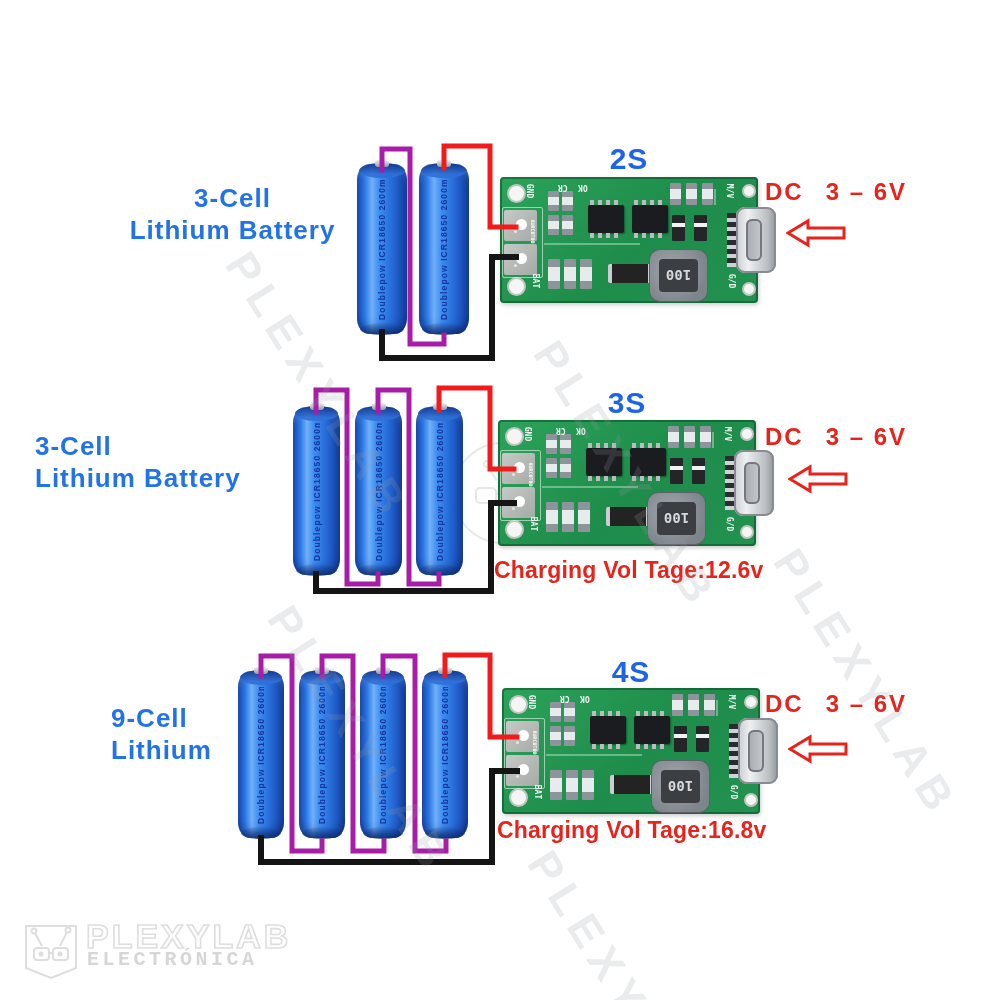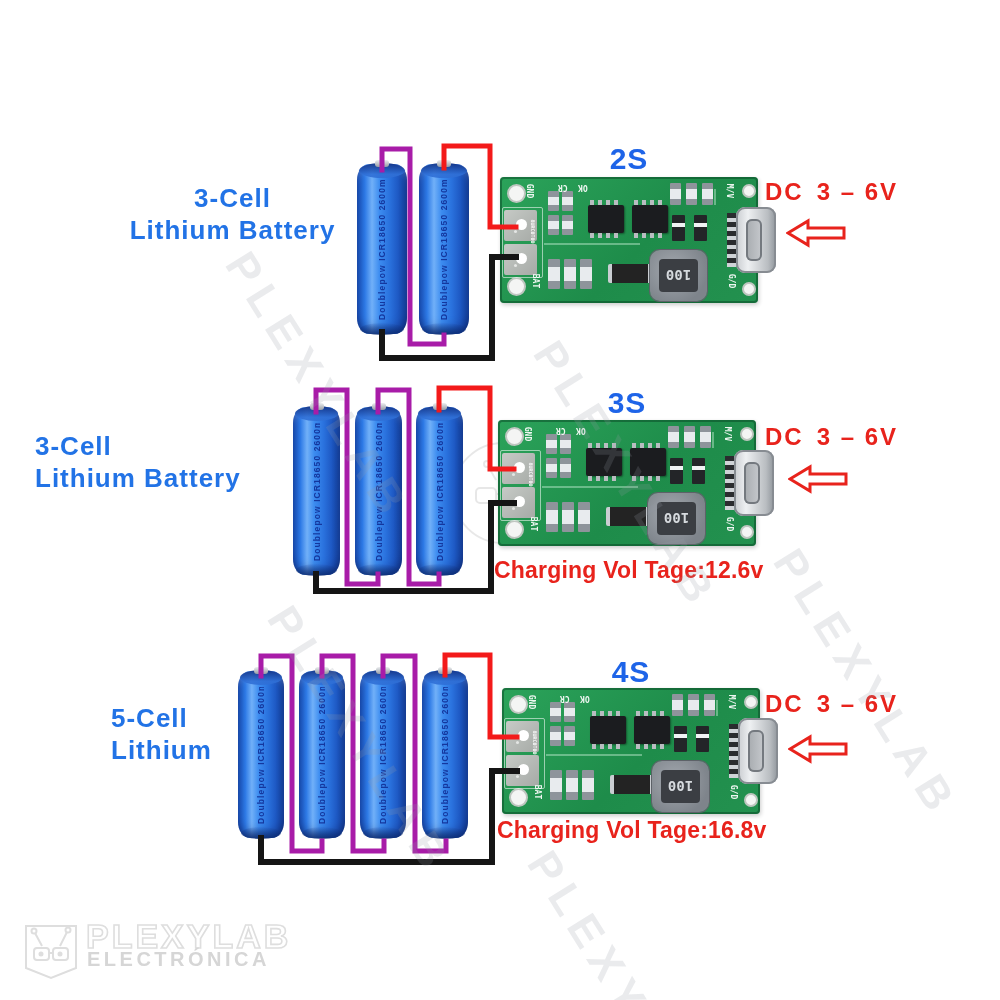--- a/index.html
+++ b/index.html
@@ -13,21 +13,21 @@
       pointer-events:none;white-space:nowrap;}
   .wm-circle{position:absolute;z-index:1;pointer-events:none;}
 
   
   .cl{position:absolute;z-index:6;color:#2273e6;font-weight:700;font-size:26px;
       line-height:32px;letter-spacing:1px;}
   .cl span{display:block;}
   .slab{position:absolute;z-index:6;color:#1e64e8;font-weight:700;font-size:30px;
         text-align:center;letter-spacing:1px;}
   .dc{position:absolute;z-index:6;color:#e8231c;font-weight:600;font-size:24px;
-      display:flex;gap:13px;letter-spacing:2px;}
+      display:flex;gap:22px;letter-spacing:2px;}
   .charge{position:absolute;z-index:6;color:#e8231c;font-weight:700;font-size:23px;
           letter-spacing:.2px;white-space:nowrap;}
   .arr{position:absolute;z-index:6;}
 
   
   .batt{position:absolute;z-index:2;border-radius:12px/16px;
     background:linear-gradient(90deg,#1549b0 0%,#2e7ae6 16%,#71b0f8 30%,#3c8cf0 45%,
                #2a72de 65%,#1e59c4 82%,#123c96 100%);
     box-shadow:inset 0 10px 10px -6px rgba(255,255,255,.25),
                inset 0 -10px 12px -6px rgba(3,10,60,.5);}
@@ -91,21 +91,21 @@
   .wires{position:absolute;left:0;top:0;z-index:4;pointer-events:none;}
   .wires polyline{fill:none;stroke-linejoin:miter;stroke-linecap:square;}
   .w-blk{stroke:#151515;stroke-width:6;}
   .w-pur{stroke:#a81ca8;stroke-width:5;}
   .w-red{stroke:#f31a1a;stroke-width:5;}
 
   
   .brand{position:absolute;left:86px;top:917px;z-index:6;font-size:34px;font-weight:700;
     letter-spacing:3px;color:transparent;-webkit-text-stroke:1.6px #dedede;}
   .brand-sub{position:absolute;left:87px;top:948px;z-index:6;font-size:20px;font-weight:700;
-    letter-spacing:3.5px;color:#d6d6d6;}
+    letter-spacing:3.5px;color:#d6d6d6;font-family:Liberation Mono, monospace;}
   .shield{position:absolute;left:22px;top:920px;z-index:6;}
 </style>
 </head>
 <body>
 
 <div class="stage" data-name="product-diagram">
 
   <div class="wm" style="left:258px;top:243px" data-name="watermark-text">PLEXYLAB</div>
   <div class="wm" style="left:566px;top:332px" data-name="watermark-text">PLEXYLAB</div>
   <div class="wm" style="left:806px;top:540px" data-name="watermark-text">PLEXYLAB</div>
@@ -250,21 +250,21 @@
   <div class="dc" style="left:765px;top:423px" data-name="dc-input-label-3s">
     <span data-name="dc-prefix">DC</span>
     <span data-name="dc-range">3 – 6V</span>
   </div>
   <svg class="arr" style="left:788px;top:464px" width="60" height="30" viewBox="0 0 60 30" data-name="arrow-left-icon">
     <path d="M2 15 L22 3 L22 10 L58 10 L58 20 L22 20 L22 27 Z" fill="#ffffff" stroke="#e8231c" stroke-width="3"></path>
   </svg>
   <div class="charge" style="left:494px;top:557px" data-name="charging-voltage-label-3s">Charging Vol Tage:12.6v</div>
 
   <div class="cl" style="left:111px;top:702px;width:210px;text-align:left" data-name="cell-count-label-4s">
-    <span data-name="cell-label-line">5-Cell</span>
+    <span data-name="cell-label-line">9-Cell</span>
     <span data-name="cell-label-line">Lithium</span>
   </div>
 
   <div class="batt" style="left:238px;top:671px;width:46px;height:167px" data-name="battery-cell">
     <i class="nub" data-name="battery-terminal"></i>
     <span class="btxt" data-name="battery-print">Doublepow ICR18650 2600mAh 3.7</span>
   </div>
   <div class="batt" style="left:299px;top:671px;width:46px;height:167px" data-name="battery-cell">
     <i class="nub" data-name="battery-terminal"></i>
     <span class="btxt" data-name="battery-print">Doublepow ICR18650 2600mAh 3.7</span>

